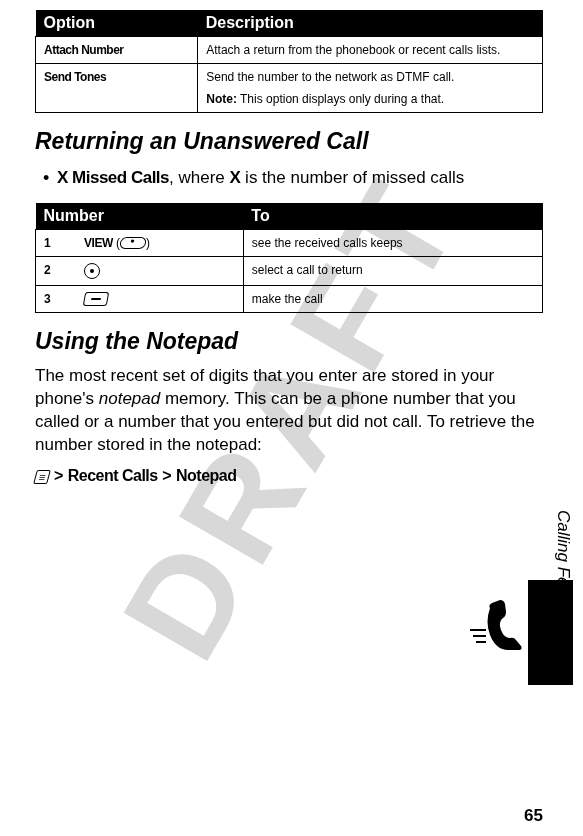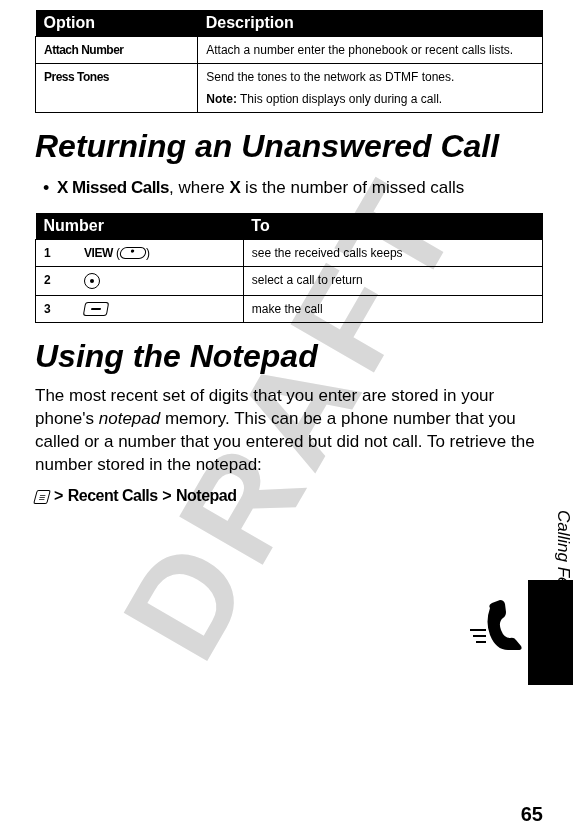--- a/index.html
+++ b/index.html
@@ -55,21 +55,21 @@
     td:first-child {
       width: 32%;
     }
     .condensed {
       font-family: Arial, Helvetica, sans-serif;
       font-weight: bold;
       font-stretch: condensed;
       letter-spacing: -0.5px;
     }
     h2 {
-      font-size: 32px;
+      font-size: 23px;
       font-style: italic;
       font-weight: bold;
       margin: 12px 0 10px 0;
     }
     .body-text {
       font-size: 17px;
       line-height: 1.35;
       margin-bottom: 10px;
     }
     .bullet-list {
@@ -117,21 +117,21 @@
     .phone-icon {
       position: absolute;
       right: 60px;
       top: 600px;
       z-index: 2;
     }
     .page-number {
       position: absolute;
       bottom: 10px;
       right: 40px;
-      font-size: 20px;
+      font-size: 17px;
       font-weight: bold;
       margin-top: 40px;
     }
     .find-feature {
       display: flex;
       margin-top: 10px;
       font-size: 16px;
     }
     .find-feature-label {
       font-weight: bold;
@@ -235,28 +235,28 @@
   <table>
     <thead>
       <tr>
         <th>Option</th>
         <th>Description</th>
       </tr>
     </thead>
     <tbody>
       <tr>
         <td class="condensed">Attach Number</td>
-        <td>Attach a number enter the phonebook or recent calls lists.</td>
-      </tr>
-      <tr>
-        <td class="condensed">Press Tones</td>
+        <td>Attach a return from the phonebook or recent calls lists.</td>
+      </tr>
+      <tr>
+        <td class="condensed">Send Tones</td>
         <td>
-          <div>Send the tones to the network as DTMF tones.</div>
+          <div>Send the number to the network as DTMF call.</div>
           <div style="margin-top:8px;">
-            <span class="note-label">Note:</span><span> This option displays only during a call.</span>
+            <span class="note-label">Note:</span><span> This option displays only during a that.</span>
           </div>
         </td>
       </tr>
     </tbody>
   </table>
 
   <h2>Returning an Unanswered Call</h2>
 
 
   <ul class="bullet-list">

